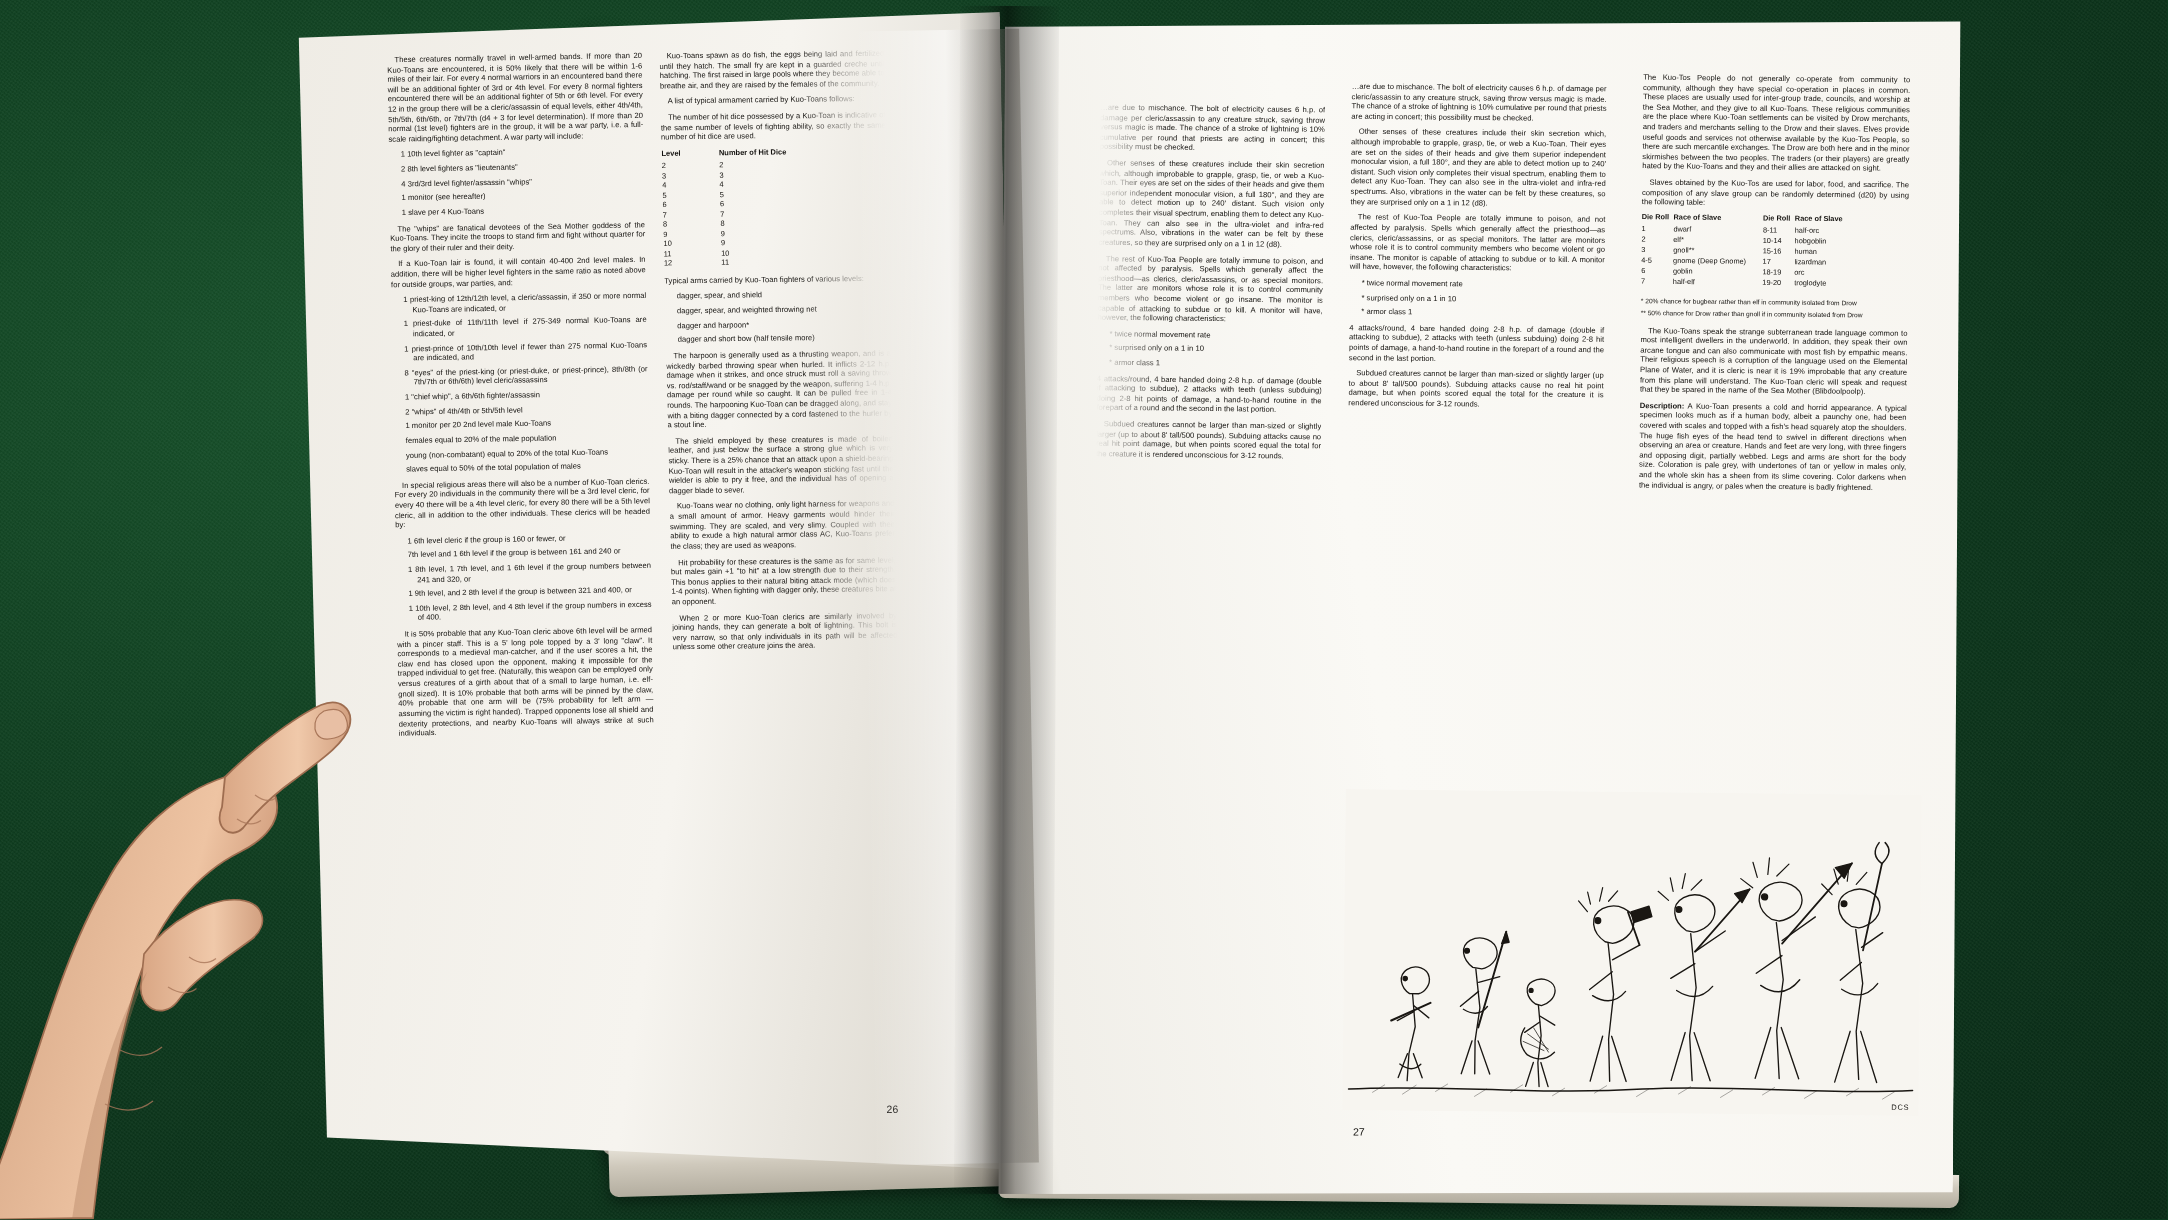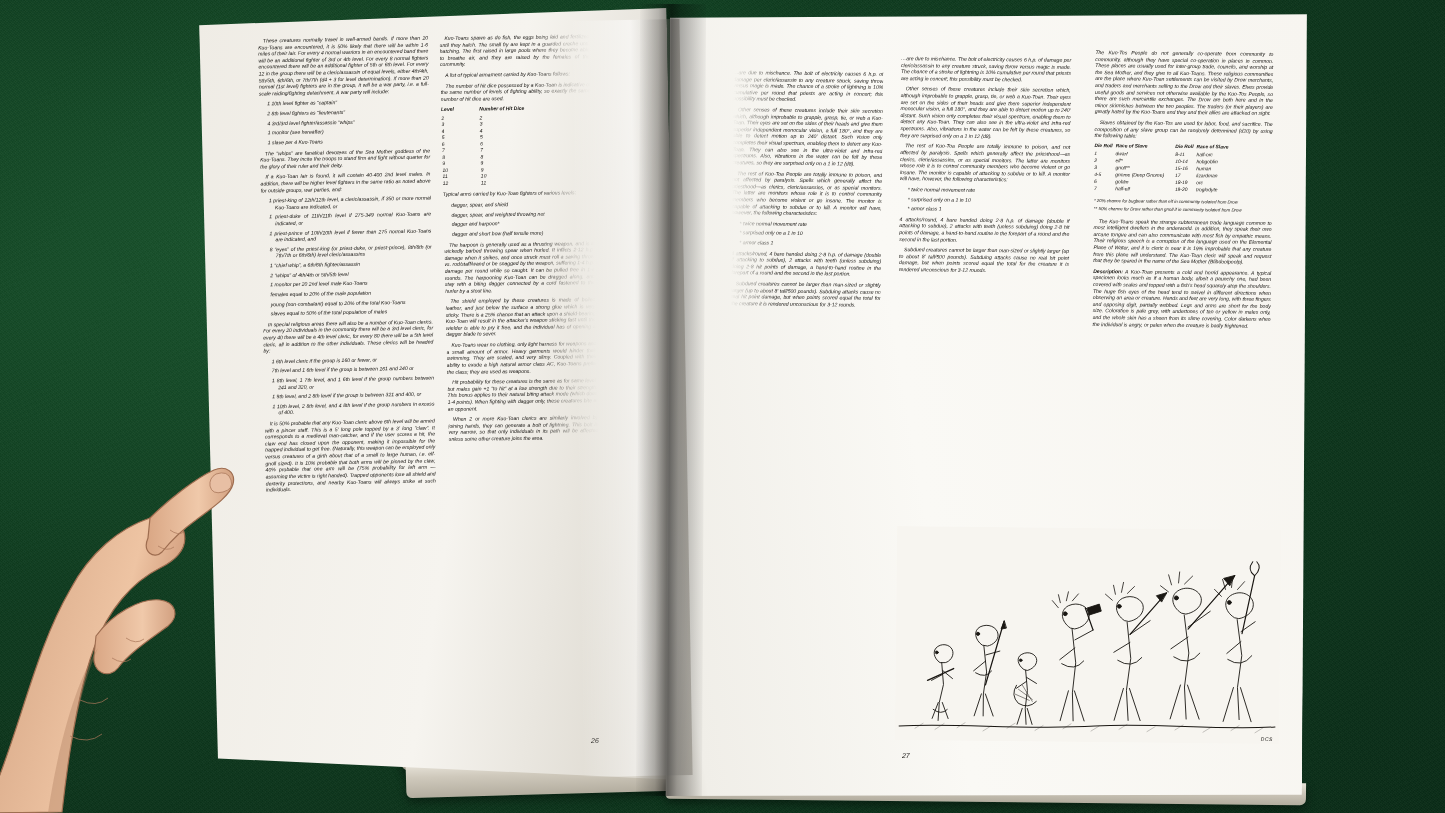--- a/index.html
+++ b/index.html
@@ -12,21 +12,20 @@
     height: 813px;
     overflow: hidden;
     font-family: "Liberation Sans", sans-serif;
   }
   #scene {
     position: relative;
     width: 1445px;
     height: 813px;
     background:
       radial-gradient(ellipse at 20% 30%, #18532c 0%, #0e3b1f 45%, #092b16 100%);
-    font-style: italic;
   }
   
   #felt-texture {
     position: absolute;
     inset: 0;
     background-image:
       repeating-linear-gradient(37deg, rgba(255,255,255,0.018) 0 1px, rgba(0,0,0,0.02) 1px 2px),
       repeating-linear-gradient(127deg, rgba(255,255,255,0.015) 0 1px, rgba(0,0,0,0.018) 1px 2px);
     pointer-events: none;
   }

